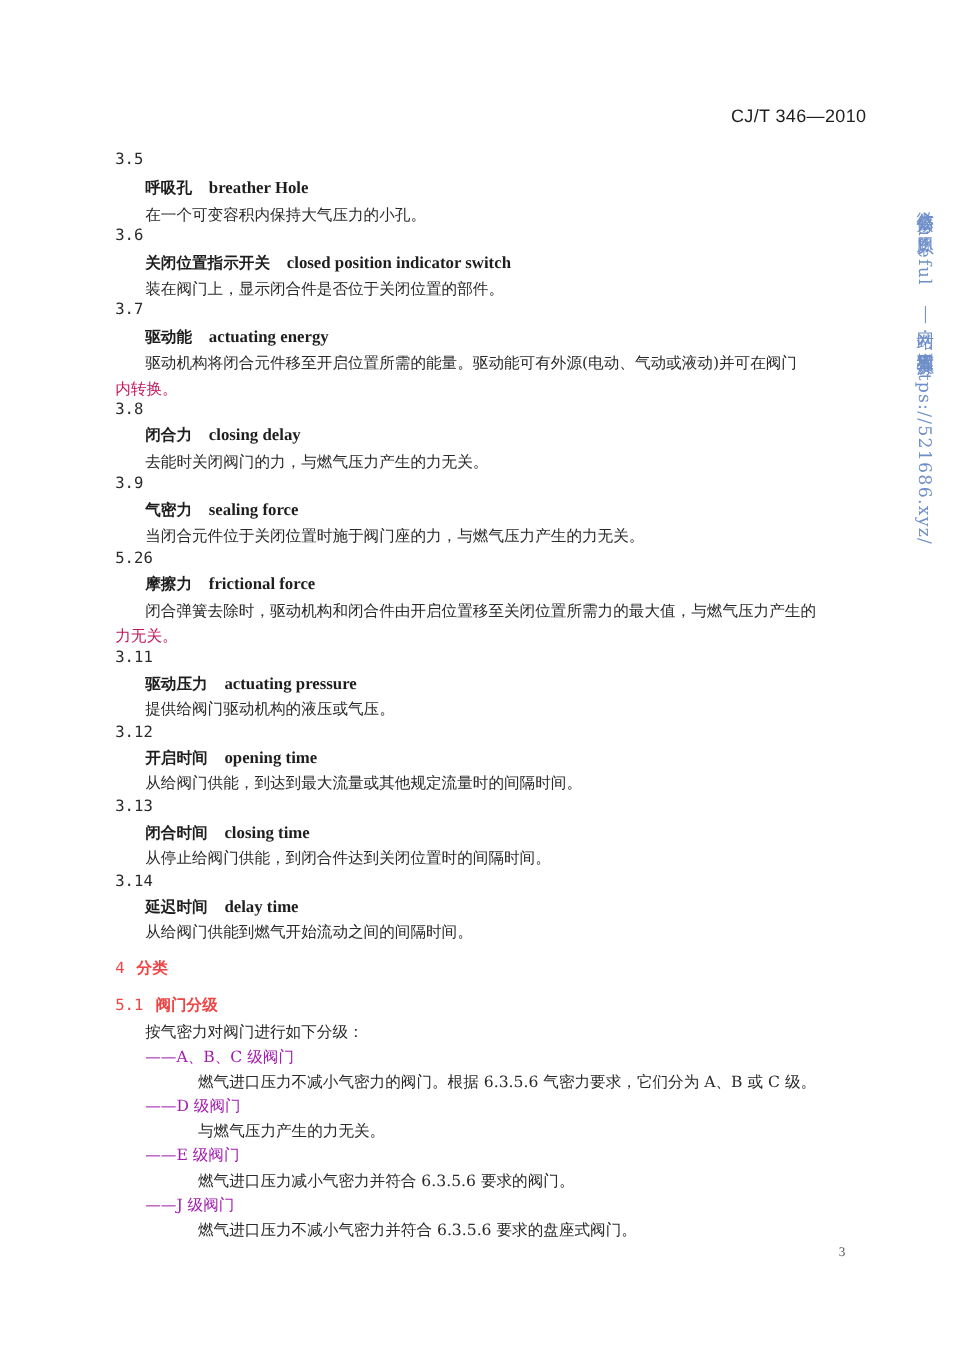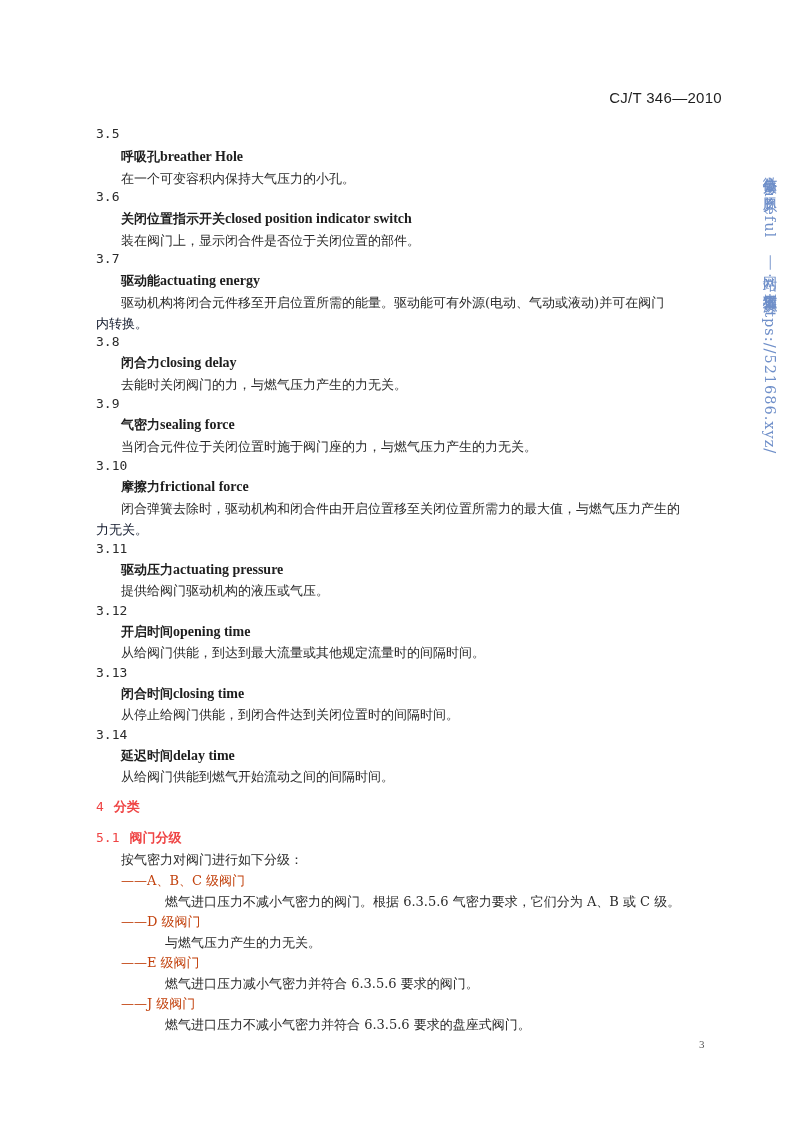--- a/index.html
+++ b/index.html
@@ -42,54 +42,55 @@
     position: absolute;
     left: 121px;
     font-size: 13px;
     font-weight: bold;
     color: #1e1e1e;
     white-space: nowrap;
   }
   .term .en {
     font-family: "Liberation Serif", "DejaVu Serif", serif;
     font-size: 14px;
+    margin-left: 14px;
   }
   .def {
     position: absolute;
     left: 121px;
     font-size: 13px;
     color: #2a2a2a;
     white-space: nowrap;
   }
   .def-cont {
     position: absolute;
     left: 96px;
     font-size: 13px;
-    color: #0f172a;
+    color: #be185d;
     white-space: nowrap;
     text-align: center;
   }
   .section-h {
     position: absolute;
     left: 96px;
     font-size: 13px;
     font-weight: bold;
     color: #ef4444;
     white-space: nowrap;
   }
   .section-h .n {
     font-family: "DejaVu Sans Mono", "Liberation Mono", monospace;
     font-weight: normal;
     margin-right: 10px;
   }
   .dash-item {
     position: absolute;
     left: 121px;
     font-size: 13px;
-    color: #c2410c;
+    color: #a21caf;
     white-space: nowrap;
   }
   .sub-def {
     position: absolute;
     left: 149px;
     font-size: 13px;
     color: #2a2a2a;
     white-space: nowrap;
     margin-left: 16px;
   }
@@ -134,21 +135,21 @@
   <div class="def-cont" style="top:315px">内转换。</div>
 
   <div class="num" style="top:334px">3.8</div>
   <div class="term" style="top:354px"><span>闭合力</span><span class="en">closing delay</span></div>
   <div class="def" style="top:376px">去能时关闭阀门的力，与燃气压力产生的力无关。</div>
 
   <div class="num" style="top:396px">3.9</div>
   <div class="term" style="top:416px"><span>气密力</span><span class="en">sealing force</span></div>
   <div class="def" style="top:438px">当闭合元件位于关闭位置时施于阀门座的力，与燃气压力产生的力无关。</div>
 
-  <div class="num" style="top:458px">3.10</div>
+  <div class="num" style="top:458px">5.26</div>
   <div class="term" style="top:478px"><span>摩擦力</span><span class="en">frictional force</span></div>
   <div class="def" style="top:500px">闭合弹簧去除时，驱动机构和闭合件由开启位置移至关闭位置所需力的最大值，与燃气压力产生的</div>
   <div class="def-cont" style="top:521px">力无关。</div>
 
   <div class="num" style="top:541px">3.11</div>
   <div class="term" style="top:561px"><span>驱动压力</span><span class="en">actuating pressure</span></div>
   <div class="def" style="top:582px">提供给阀门驱动机构的液压或气压。</div>
 
   <div class="num" style="top:603px">3.12</div>
   <div class="term" style="top:623px"><span>开启时间</span><span class="en">opening time</span></div>

